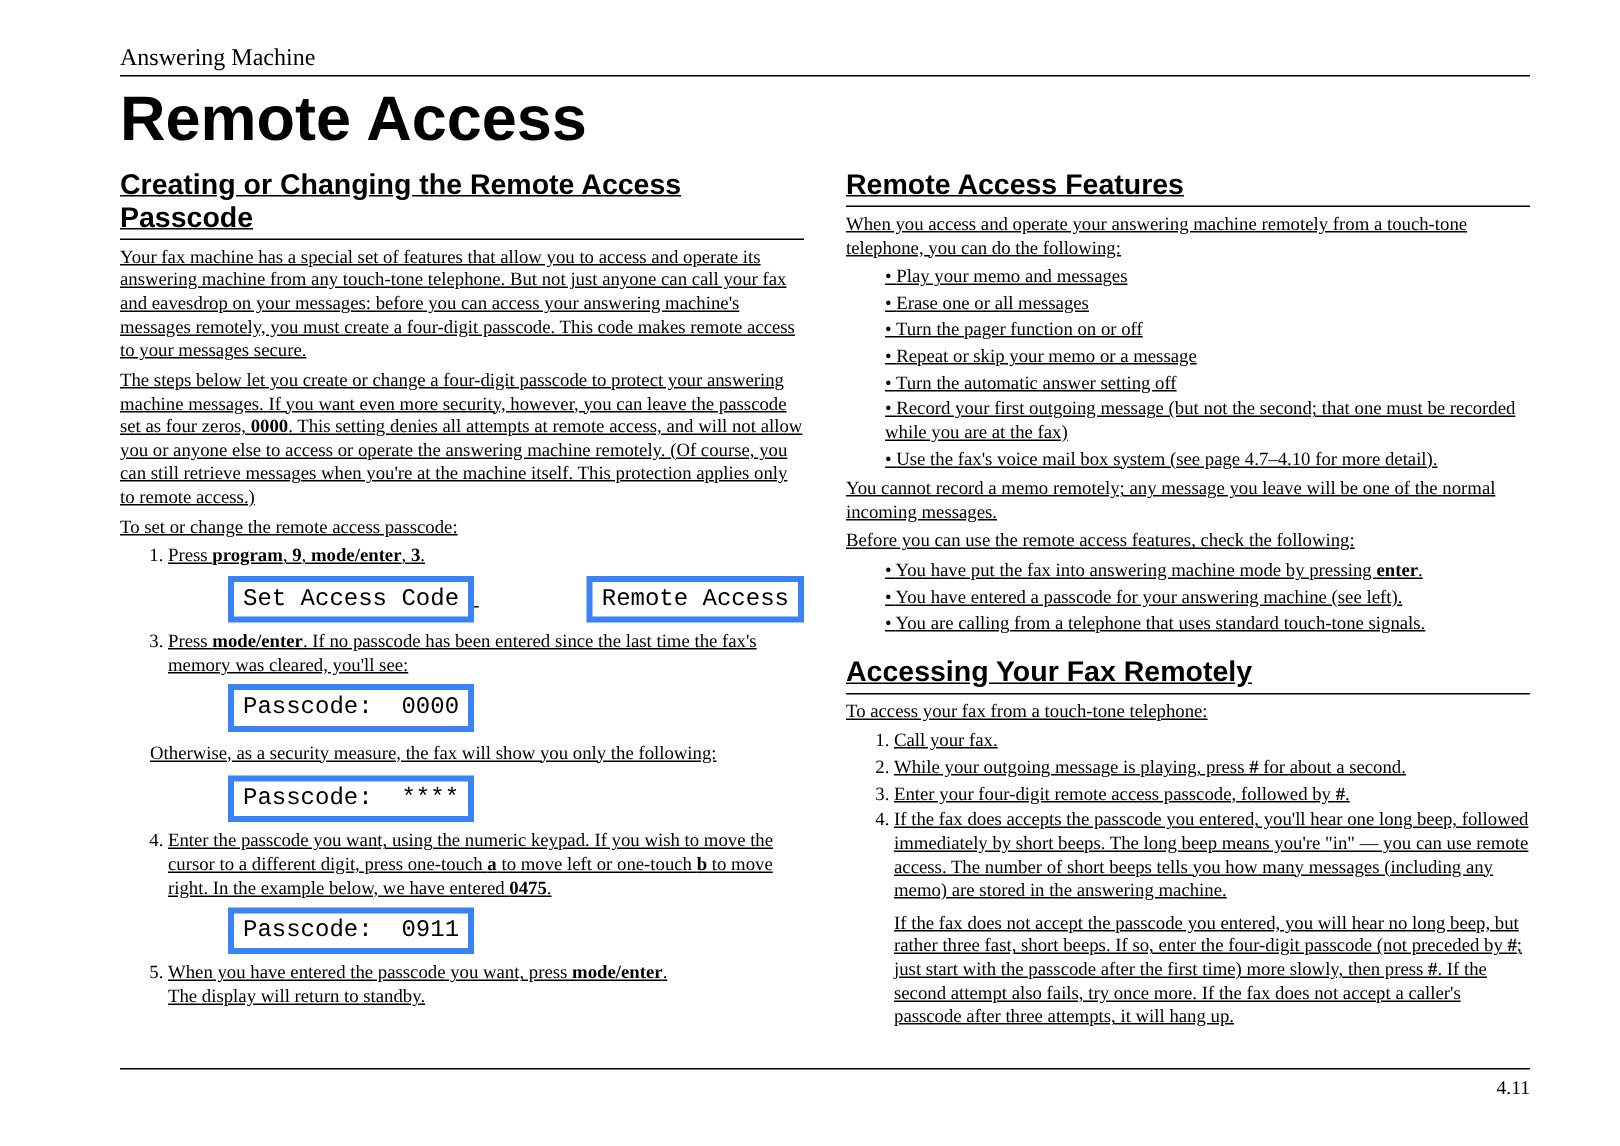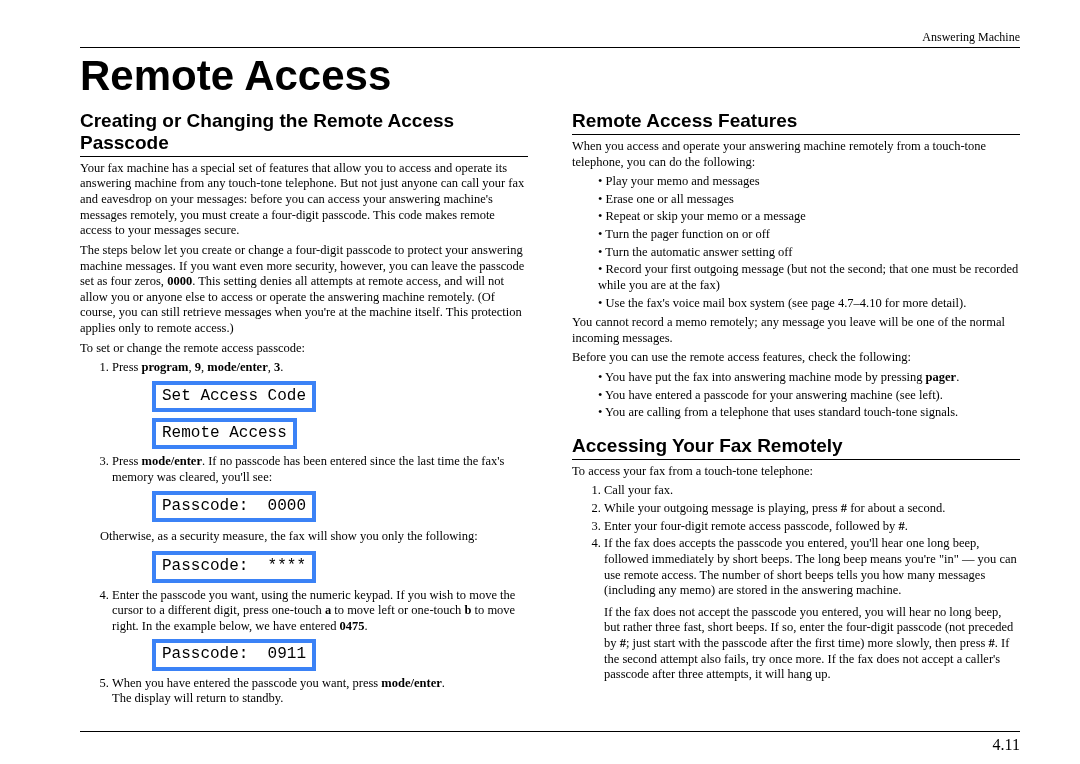--- a/index.html
+++ b/index.html
@@ -11,36 +11,37 @@
     width: 1080px;
     height: 764px;
     box-sizing: border-box;
   }
   .page {
     padding: 30px 60px 20px 80px;
     box-sizing: border-box;
     width: 1080px;
   }
   .top-header {
-    text-align: right;
-    font-size: 12px;
+    text-align: left;
+    font-size: 16px;
     border-bottom: 1px solid #000;
     padding-bottom: 2px;
     margin-bottom: 6px;
   }
   .page-title {
     font-family: Arial, Helvetica, sans-serif;
     font-weight: bold;
     font-size: 42px;
     margin: 0 0 10px 0;
     line-height: 1.05;
   }
   .columns {
     display: flex;
-    gap: 44px;
+    gap: 28px;
+    text-decoration: underline;
   }
   .col {
     flex: 1 1 50%;
     font-size: 12.5px;
     line-height: 1.25;
   }
   .section-title {
     font-family: Arial, Helvetica, sans-serif;
     font-weight: bold;
     font-size: 19px;
@@ -73,21 +74,21 @@
     min-width: 110px;
     line-height: 1.2;
     white-space: pre;
   }
   .indent { margin-left: 20px; }
   .footer-area {
     margin-top: 22px;
     border-top: 1px solid #000;
     padding-top: 4px;
     text-align: right;
-    font-size: 16px;
+    font-size: 13px;
   }
 </style>
 </head>
 <body>
 
 <div class="page">
 
   <div class="top-header">Answering Machine</div>
 
   <div class="page-title">Remote Access</div>
@@ -134,31 +135,31 @@
         </li>
       </ol>
     </div>
 
     <div class="col">
       <div class="section-title">Remote Access Features</div>
       <p>When you access and operate your answering machine remotely from a touch-tone telephone, you can do the following:</p>
       <ul class="bullet-list">
         <li>Play your memo and messages</li>
         <li>Erase one or all messages</li>
+        <li>Turn the pager function on or off</li>
         <li>Repeat or skip your memo or a message</li>
-        <li>Turn the pager function on or off</li>
         <li>Turn the automatic answer setting off</li>
         <li>Record your first outgoing message (but not the second; that one must be recorded while you are at the fax)</li>
         <li>Use the fax's voice mail box system (see page 4.7–4.10 for more detail).</li>
       </ul>
       <p>You cannot record a memo remotely; any message you leave will be one of the normal incoming messages.</p>
       <p>Before you can use the remote access features, check the following:</p>
       <ul class="bullet-list">
         <li>
-          <span>You have put the fax into answering machine mode by pressing </span><b>pager</b><span>.</span>
+          <span>You have put the fax into answering machine mode by pressing </span><b>enter</b><span>.</span>
         </li>
         <li>You have entered a passcode for your answering machine (see left).</li>
         <li>You are calling from a telephone that uses standard touch-tone signals.</li>
       </ul>
 
       <div class="section-title" style="margin-top:14px">Accessing Your Fax Remotely</div>
       <p>To access your fax from a touch-tone telephone:</p>
       <ol class="step-list">
         <li>Call your fax.</li>
         <li>

